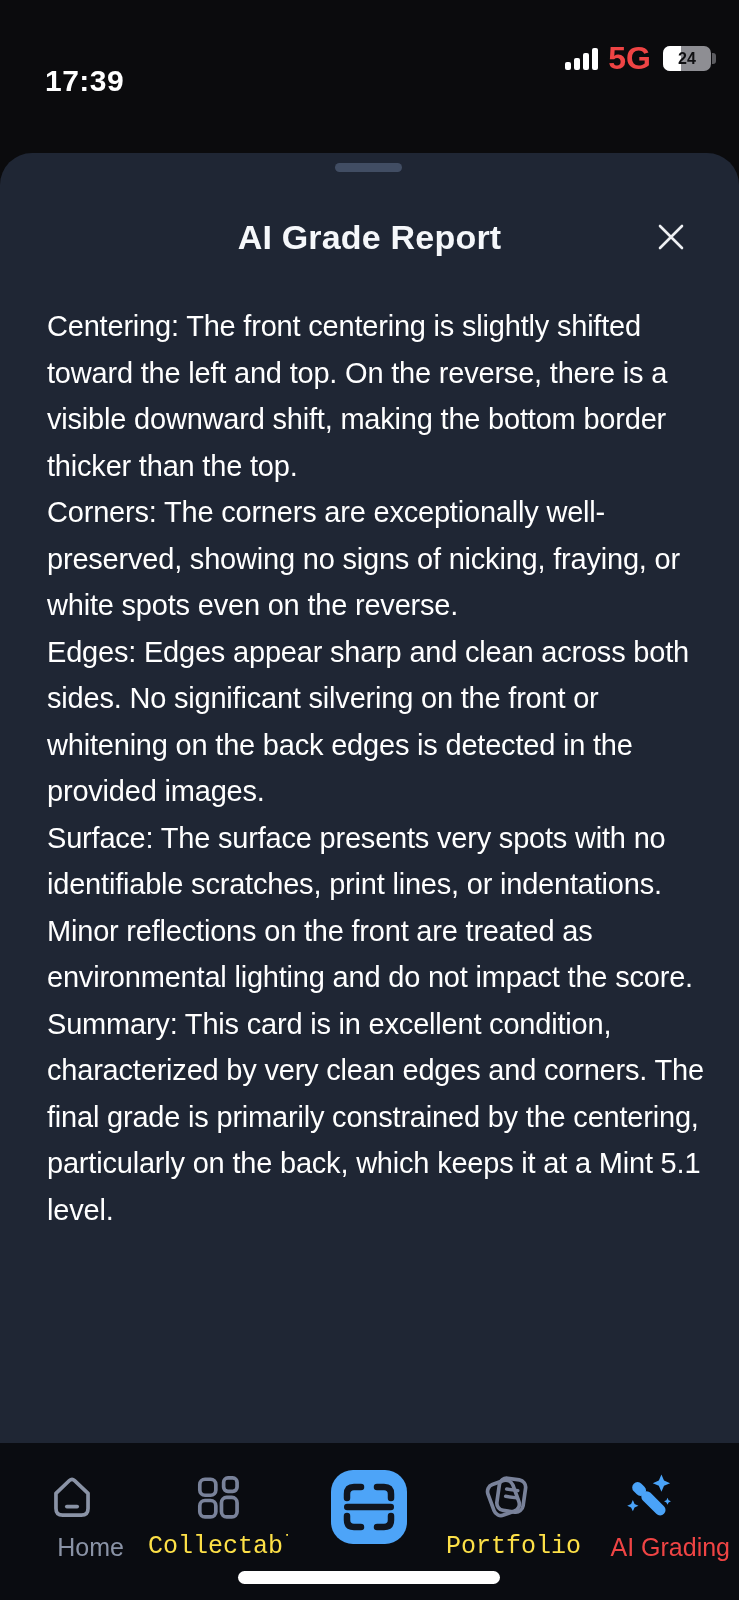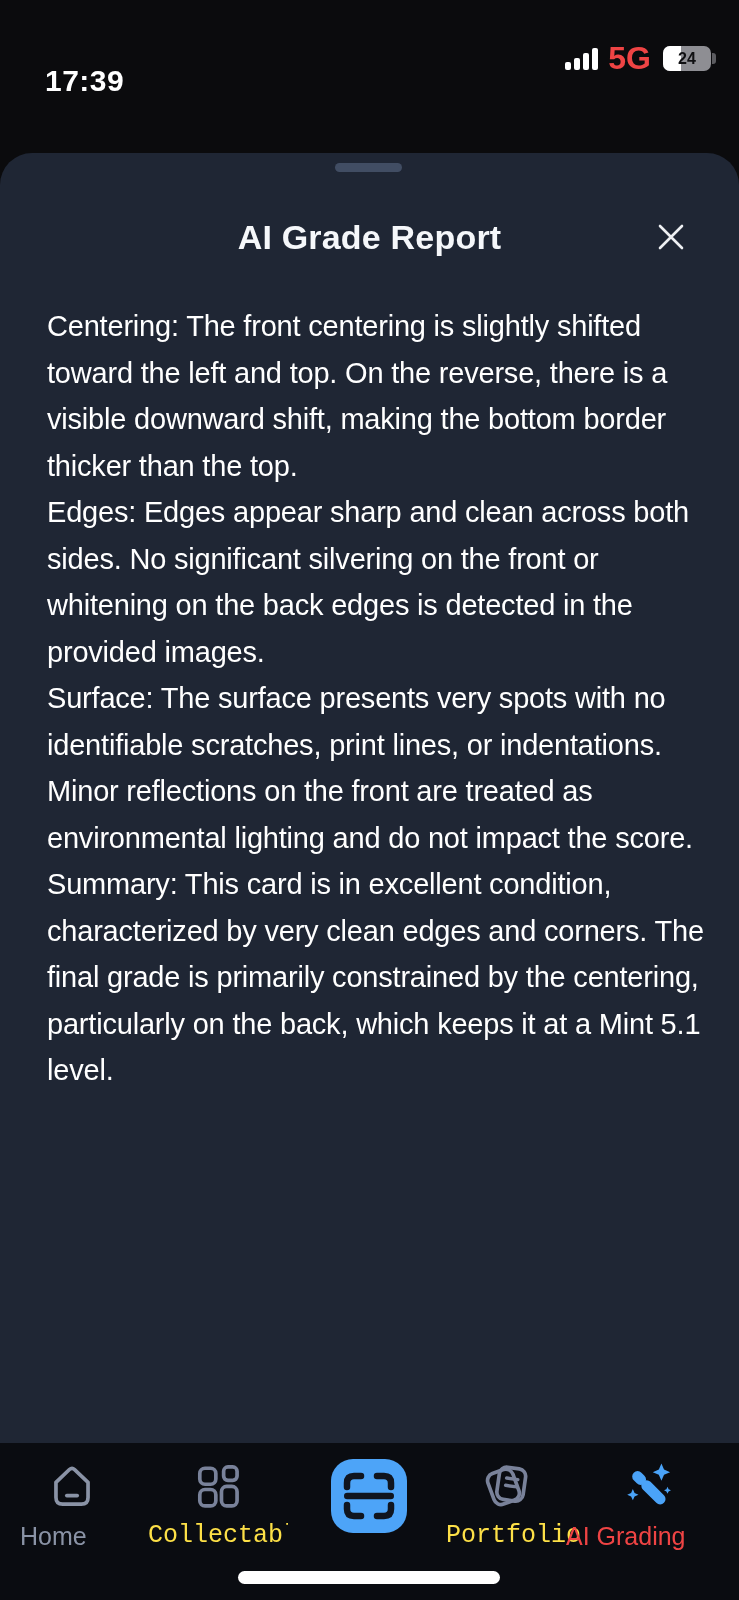--- a/index.html
+++ b/index.html
@@ -89,21 +89,21 @@
     color:#ffffff; font-size:29px; line-height:46.5px; letter-spacing:-0.2px;
     font-weight:400;
   }
   .report-body p { margin:0; }
 
   
   .tabbar {
     position:absolute; left:0; top:1443px; width:739px; height:157px;
     background:#0a0c11;
   }
-  .tab { position:absolute; top:3px; height:110px; text-align:left; cursor:pointer; }
+  .tab { position:absolute; top:14px; height:110px; text-align:right; cursor:pointer; }
   .tab .ticon { position:absolute; top:14px; left:50%; transform:translateX(-50%); }
   .tab .tlabel {
     position:absolute; top:75px; left:0; right:0;
     font-size:25px; line-height:30px; white-space:nowrap;
   }
   .tab-home   { left:20px;  width:104px; }
   .tab-coll   { left:148px; width:140px; overflow:hidden; }
   .tab-port   { left:446px; width:120px; }
   .tab-ai     { left:566px; width:164px; }
   .tab-home .tlabel { color:#8a93a6; }
@@ -165,20 +165,21 @@
   <div class="sheet">
     <div class="grabber"></div>
     <div class="sheet-title">AI Grade Report</div>
     <div class="close-btn">
       <svg width="30" height="30" viewBox="0 0 30 30">
         <path d="M4 4 L26 26 M26 4 L4 26" stroke="#eef0f3" stroke-width="2.6" stroke-linecap="round" fill="none"></path>
       </svg>
     </div>
     <div class="report-body">
       <p>Centering: The front centering is slightly shifted toward the left and top. On the reverse, there is a visible downward shift, making the bottom border thicker than the top.</p>
+      <p>Corners: The corners are exceptionally well-preserved, showing no signs of nicking, fraying, or white spots even on the reverse.</p>
       <p>Edges: Edges appear sharp and clean across both sides. No significant silvering on the front or whitening on the back edges is detected in the provided images.</p>
       <p>Surface: The surface presents very spots with no identifiable scratches, print lines, or indentations. Minor reflections on the front are treated as environmental lighting and do not impact the score.</p>
       <p>Summary: This card is in excellent condition, characterized by very clean edges and corners. The final grade is primarily constrained by the centering, particularly on the back, which keeps it at a Mint 5.1 level.</p>
     </div>
   </div>
 
   <div class="tabbar">
 
     <div class="tab tab-home">
       <svg class="ticon" width="52" height="52" viewBox="0 0 24 24">

